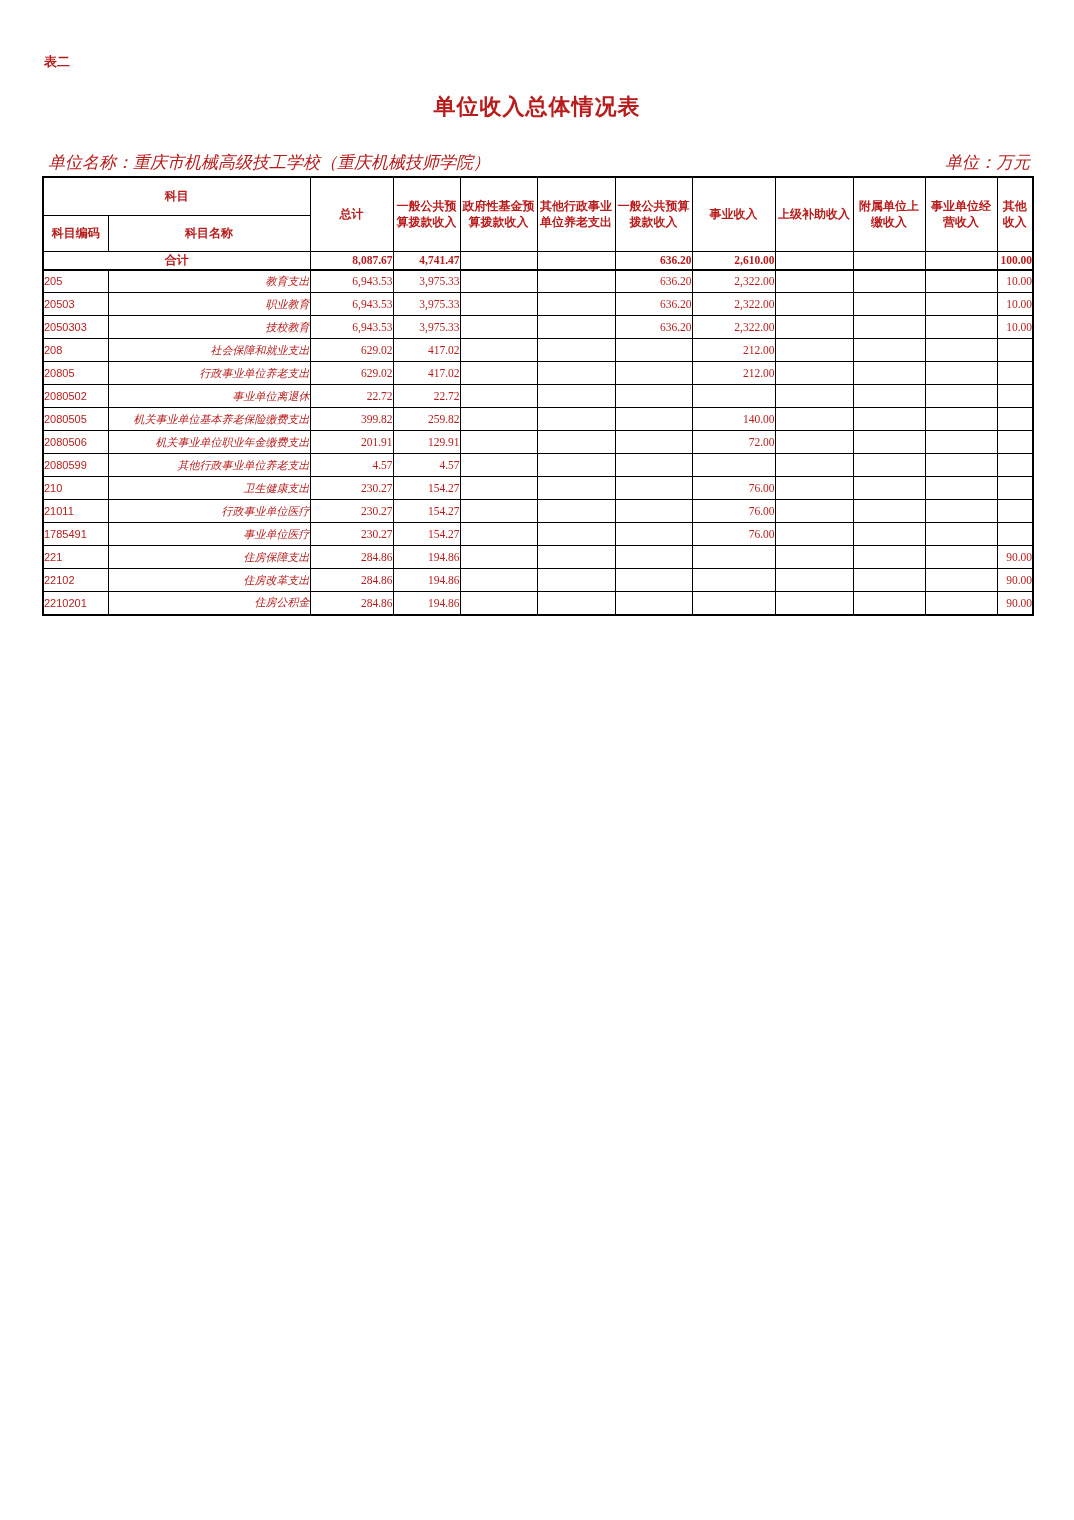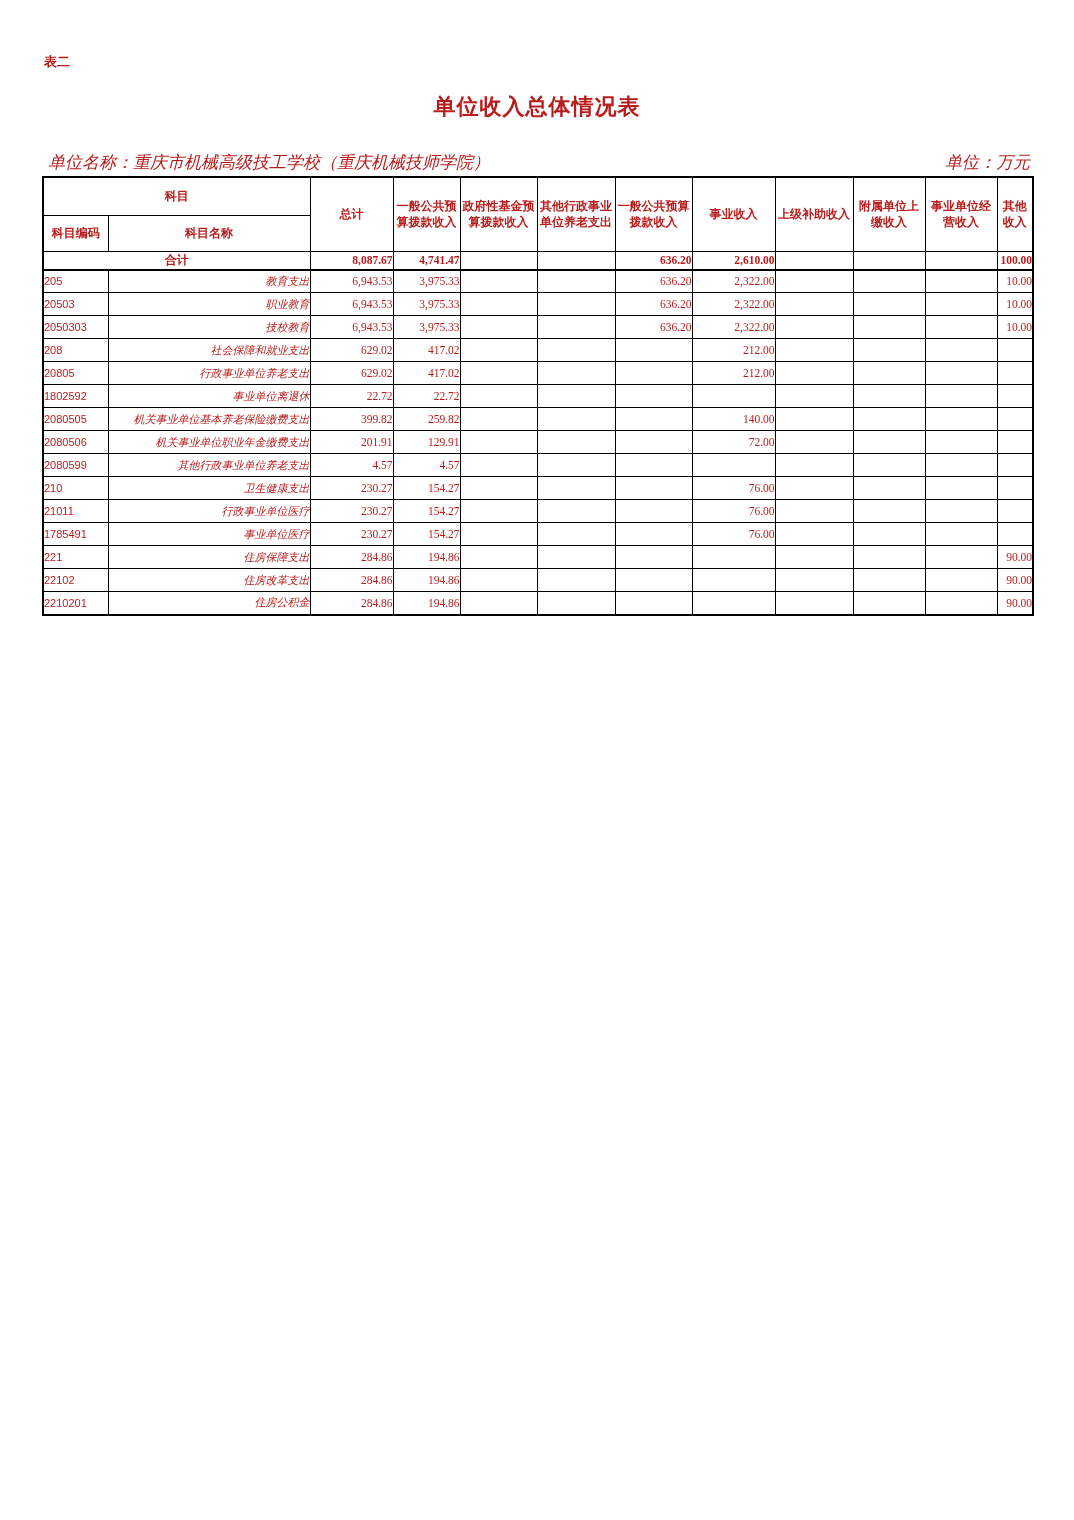--- a/index.html
+++ b/index.html
@@ -226,21 +226,21 @@
           <td class="num"></td>
           <td class="num"></td>
           <td class="num"></td>
           <td class="num">212.00</td>
           <td class="num"></td>
           <td class="num"></td>
           <td class="num"></td>
           <td class="num"></td>
         </tr>
         <tr>
-          <td class="code lvl2">1802592</td>
+          <td class="code lvl2">2080502</td>
           <td class="name kai lvl2">事业单位离退休</td>
           <td class="num">22.72</td>
           <td class="num">22.72</td>
           <td class="num"></td>
           <td class="num"></td>
           <td class="num"></td>
           <td class="num"></td>
           <td class="num"></td>
           <td class="num"></td>
           <td class="num"></td>

